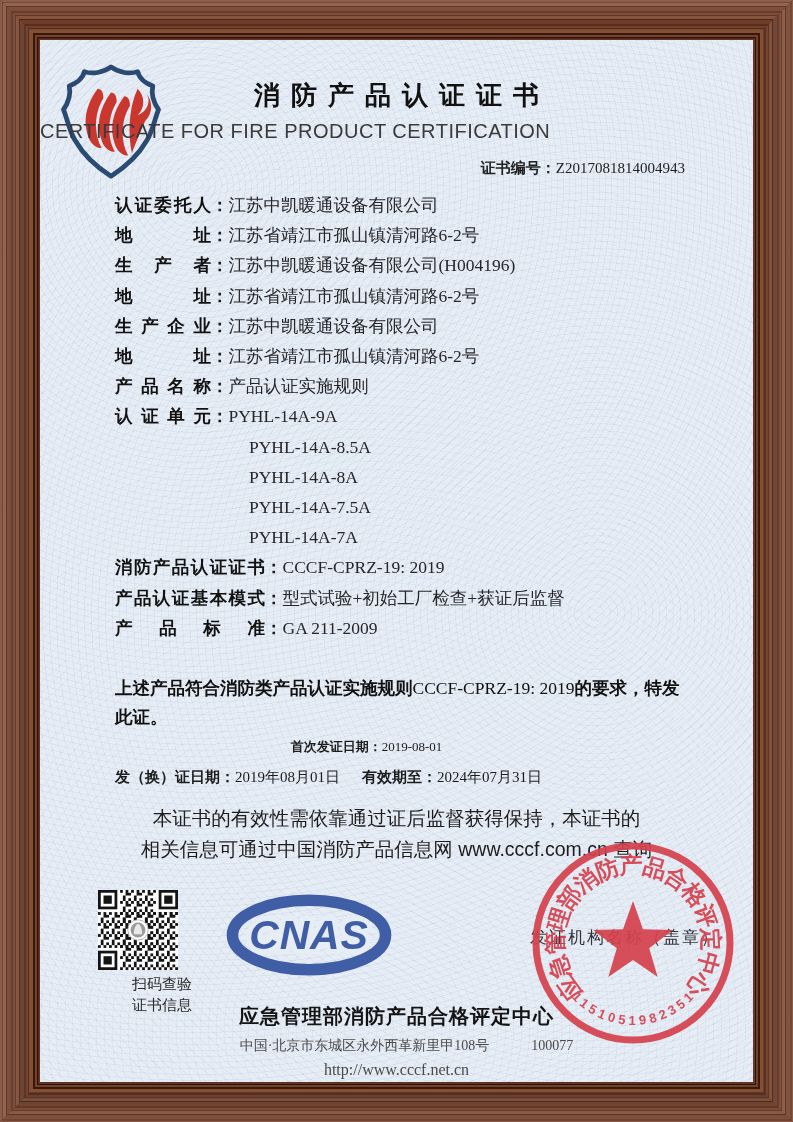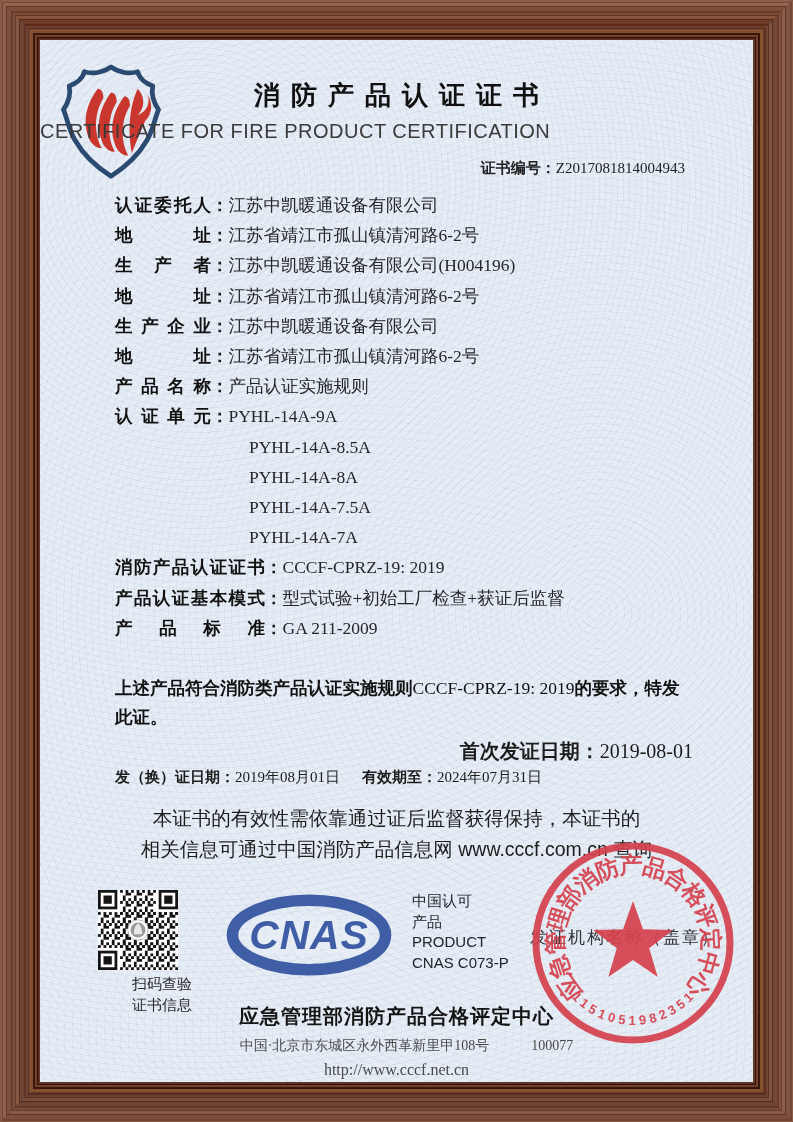--- a/index.html
+++ b/index.html
@@ -41,21 +41,21 @@
   .row{white-space:nowrap;}
   .lbl{display:inline-block;font-weight:bold;color:#111;text-align:justify;text-align-last:justify;vertical-align:top;}
   .w96{width:96px;}
   .w150{width:150px;}
   .lbl.right{text-align:right;text-align-last:right;}
   .colon{font-weight:bold;}
   .val{font-family:"Liberation Serif",serif;color:#26262a;}
   .indent{padding-left:134px;}
   .statement{position:absolute;left:75px;right:24px;top:634px;font-size:17.5px;font-weight:bold;line-height:29px;color:#111;}
   .statement .code{font-weight:normal;font-family:"Liberation Serif",serif;}
-  .first-date{position:absolute;left:0;right:60px;top:698px;text-align:right;font-size:20px;}
+  .first-date{position:absolute;left:0;right:60px;top:698px;text-align:center;font-size:13px;}
   .first-date .v{font-family:"Liberation Serif",serif;font-weight:normal;}
   .first-date .b{font-weight:bold;}
   .issue-row{position:absolute;left:75px;top:728px;font-size:15px;white-space:nowrap;}
   .issue-row .b{font-weight:bold;}
   .issue-row .v{font-family:"Liberation Serif",serif;}
   .gap{display:inline-block;width:22px;}
   .notice{position:absolute;left:0;right:0;top:763px;text-align:center;font-size:19.5px;line-height:31px;color:#1d1d1d;}
   
   .qr{position:absolute;left:58px;top:850px;width:80px;height:80px;}
   .qr-cap{position:absolute;left:44px;top:933px;width:108px;text-align:right;font-size:15px;line-height:21px;color:#2a2a2a;}
@@ -165,26 +165,20 @@
   </svg>
   <div class="qr-cap">
     <div>扫码查验</div>
     <div>证书信息</div>
   </div>
 
   <svg class="cnas-logo" viewBox="0 0 200 100">
     <ellipse cx="100" cy="50" rx="86" ry="39" fill="none" stroke="#3f5ea6" stroke-width="13"></ellipse>
     <text x="100" y="66" text-anchor="middle" font-size="46" font-weight="bold" font-style="italic" font-family="Liberation Sans, sans-serif" fill="#3f5ea6" stroke="#e7edf5" stroke-width="11" paint-order="stroke" letter-spacing="1">CNAS</text>
   </svg>
-  <div class="cnas-text">
-    <div>中国认可</div>
-    <div>产品</div>
-    <div>PRODUCT</div>
-    <div>CNAS C073-P</div>
-  </div>
 
   <div class="seal-backing">发证机构名称（盖章）</div>
 
   <svg class="seal" viewBox="0 0 212 212">
     <circle cx="106" cy="106" r="97" fill="none" stroke="#d6414e" stroke-width="7"></circle>
     <polygon points="106,64 116,92.2 145.9,93 122.2,111.3 130.7,140 106,123 81.3,140 89.8,111.3 66.1,93 96,92.2" fill="#d6414e"></polygon>
     <defs>
       <path id="ringPath" d="M 56.5 155.5 A 70 70 0 1 1 155.5 155.5" fill="none"></path>
       <path id="numPath" d="M 43.2 158.7 A 82 82 0 0 0 168.8 158.7" fill="none"></path>
     </defs>

